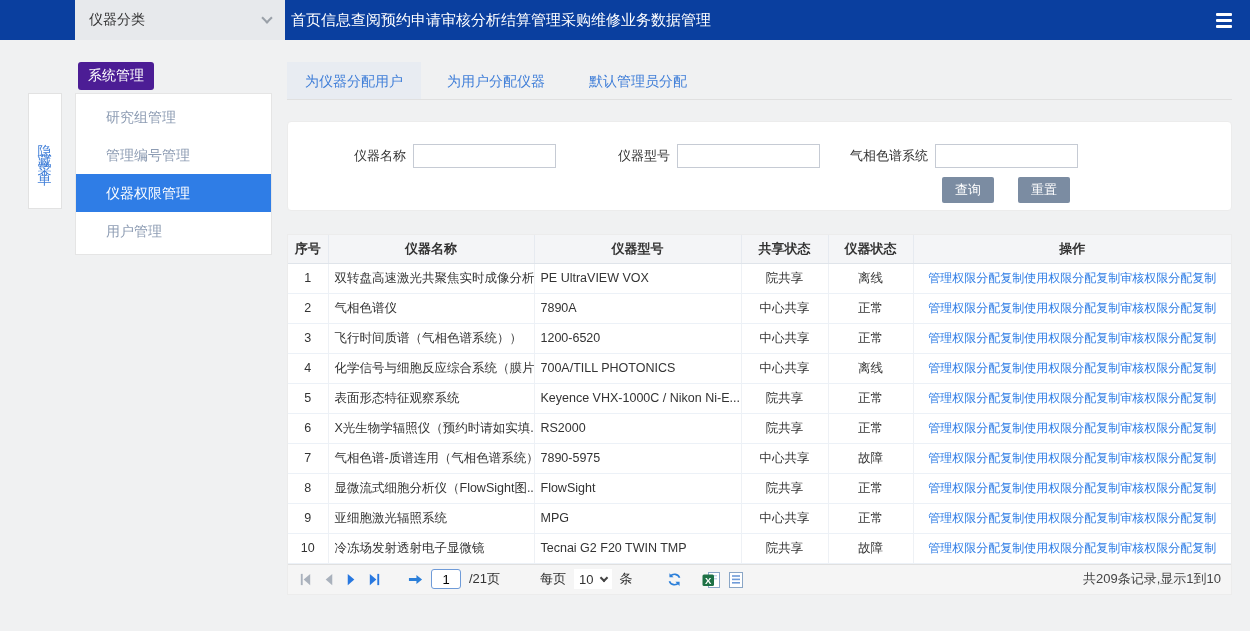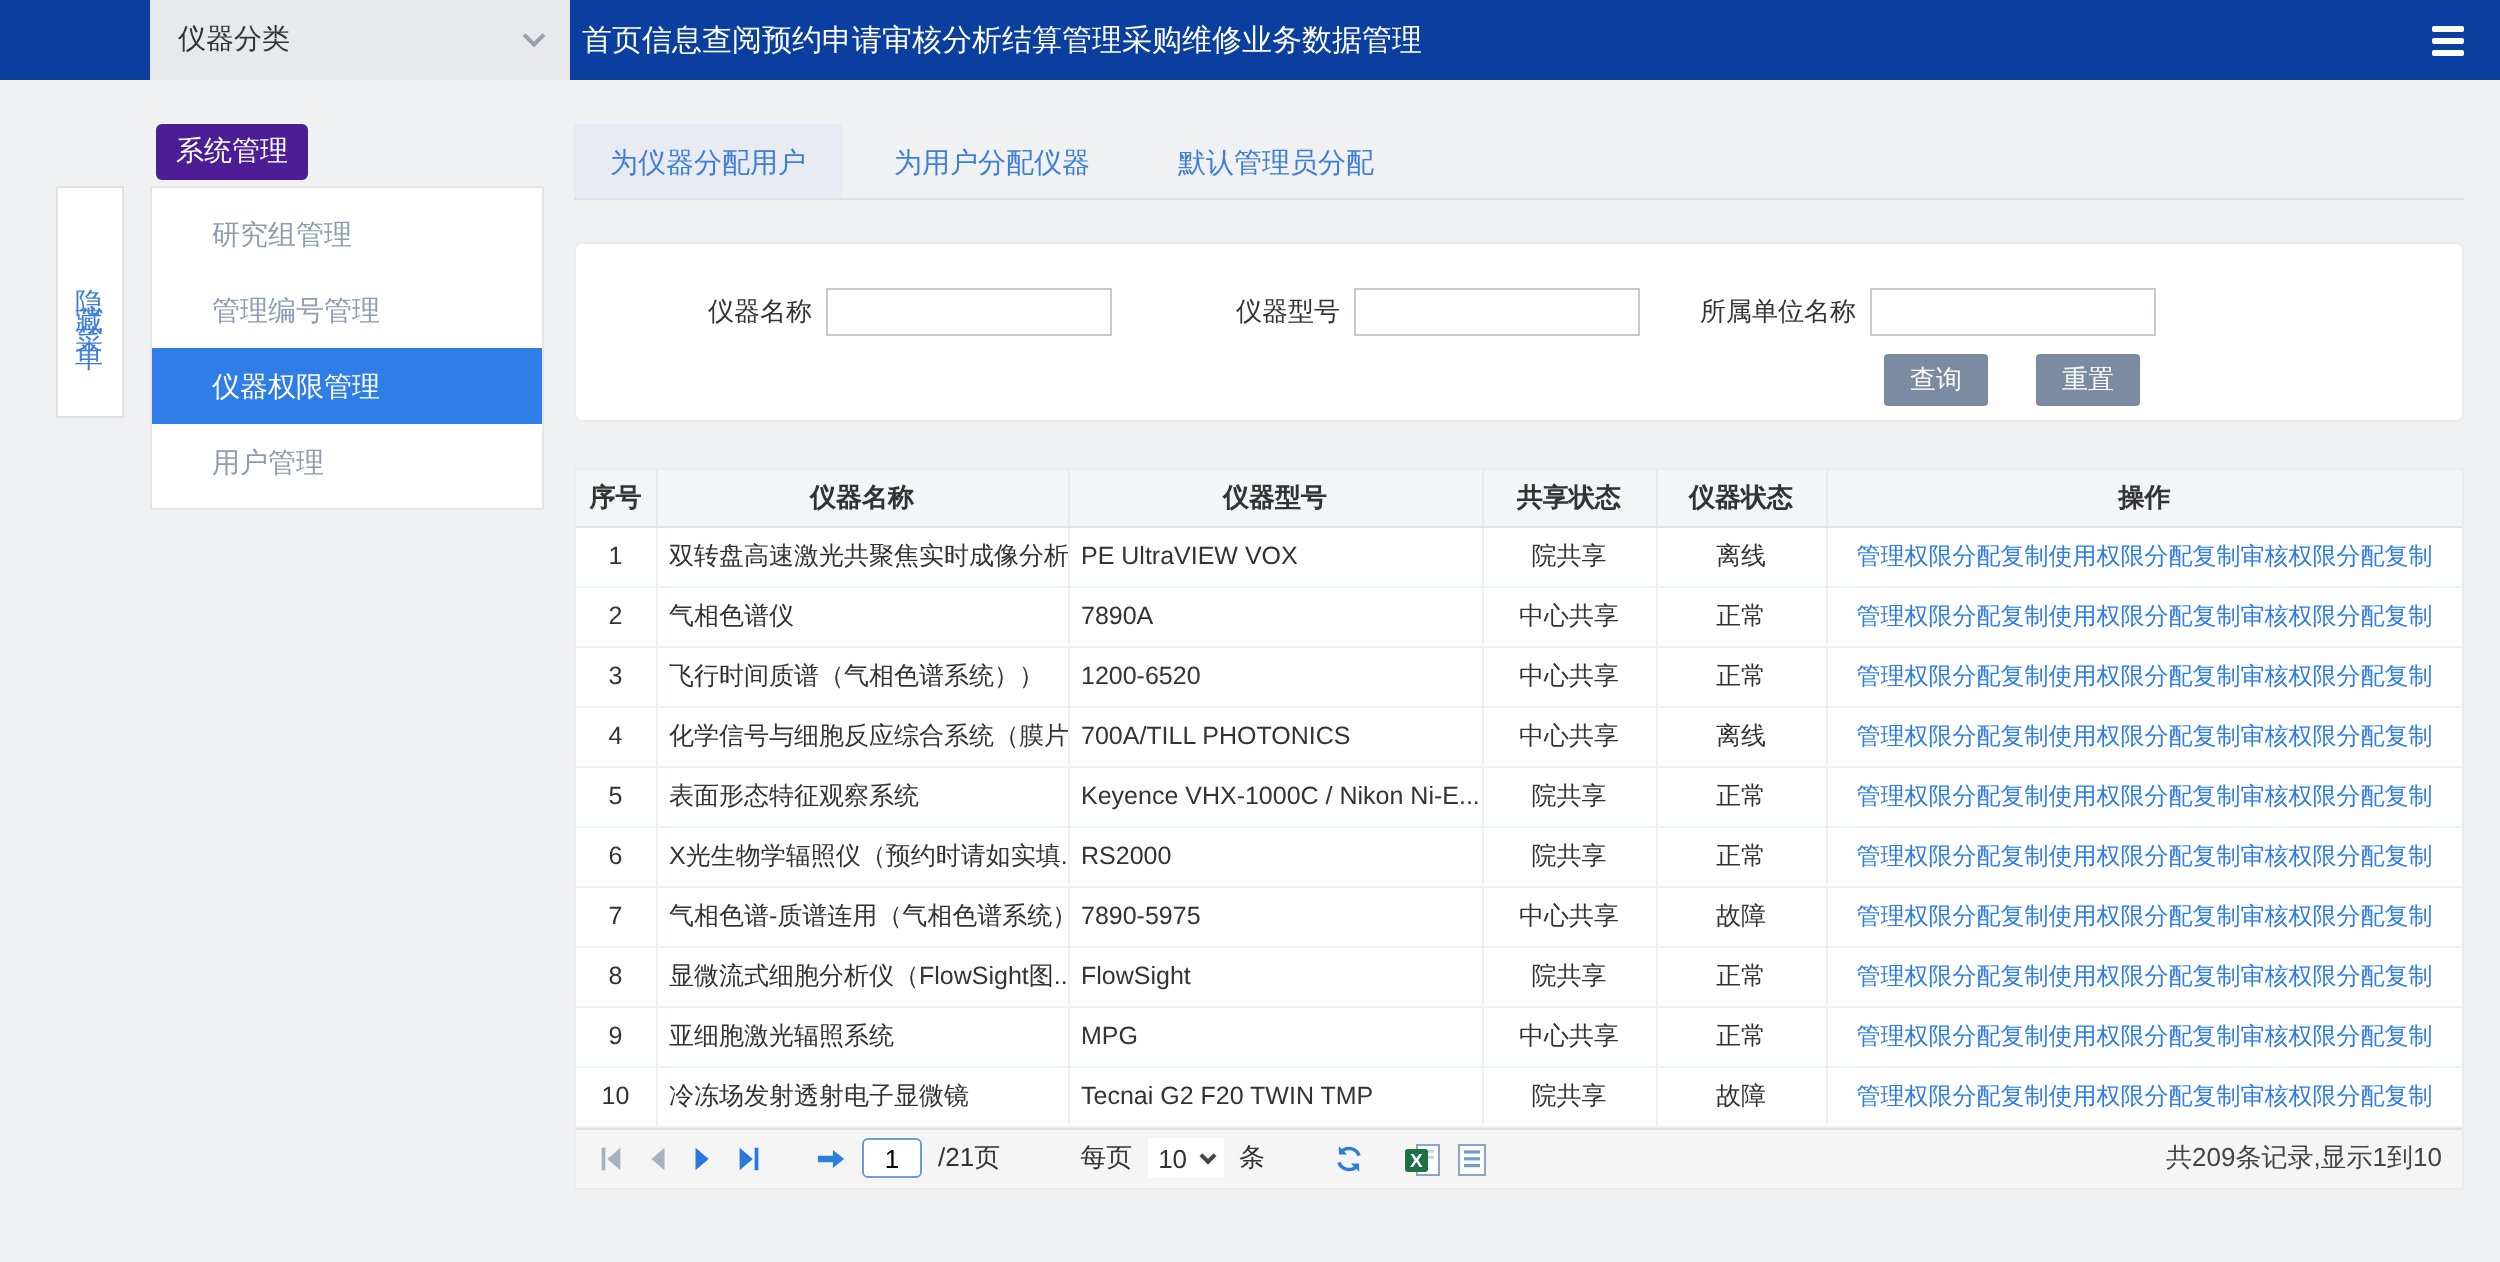--- a/index.html
+++ b/index.html
@@ -112,21 +112,21 @@
     <div class="search-panel">
       <div class="sf sf1">
         <label>仪器名称</label>
         <input type="text" value="" style="">
       </div>
       <div class="sf sf2">
         <label>仪器型号</label>
         <input type="text" value="" style="">
       </div>
       <div class="sf sf3">
-        <label>所属单位名称</label>
+        <label>气相色谱系统</label>
         <input type="text" value="" style="">
       </div>
       <div class="btns">
         <button class="btn">查询</button>
         <button class="btn">重置</button>
       </div>
     </div>
 
     <div class="table-panel">
       <table>

